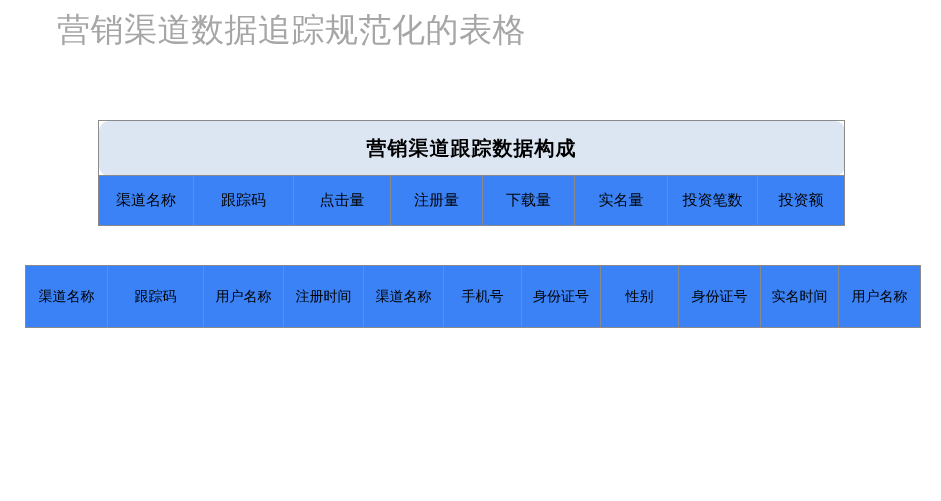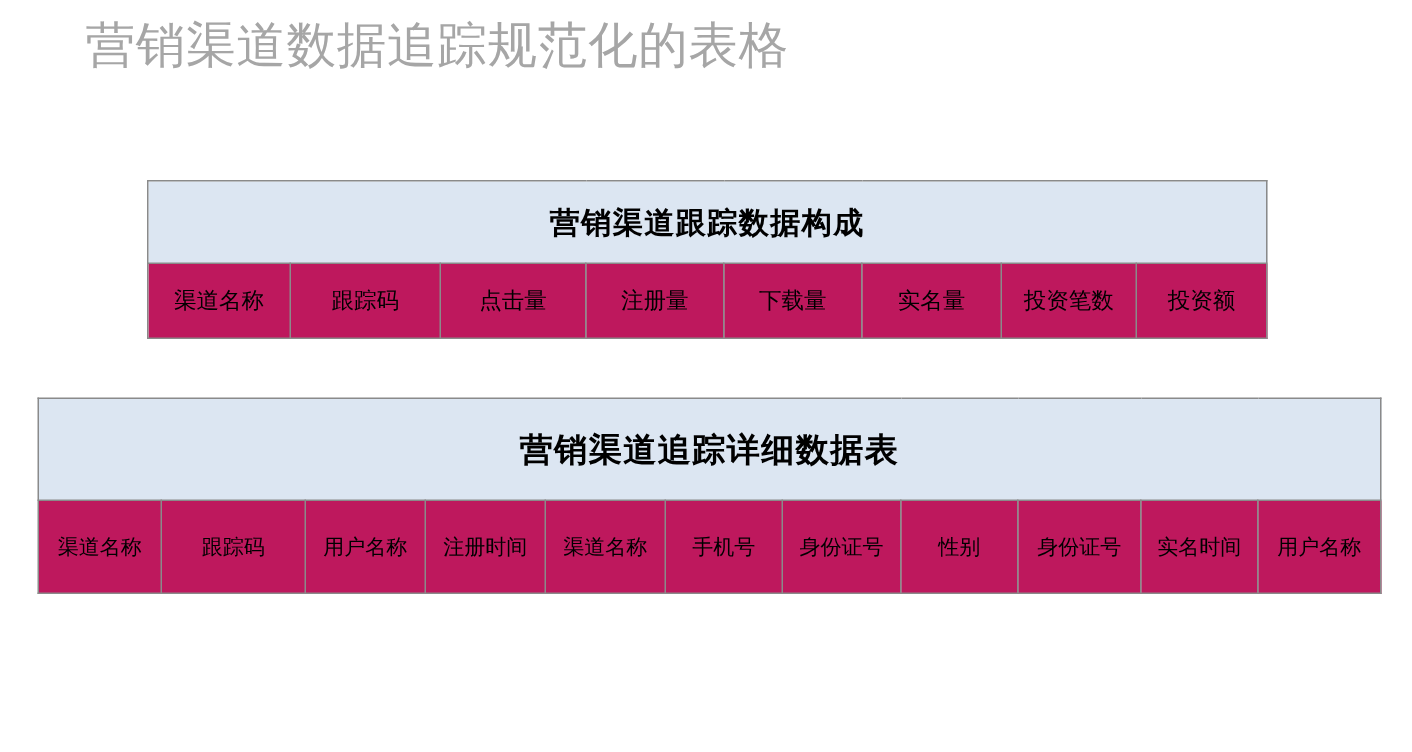--- a/index.html
+++ b/index.html
@@ -35,26 +35,27 @@
     border-collapse: collapse;
     table-layout: fixed;
     background: #ffffff;
   }
   .data-table td {
     border: 1px solid #8a8a8a;
     padding: 0;
     text-align: center;
     vertical-align: middle;
     color: #000000;
-    background: #be185d;
+    background: #3b82f6;
   }
   .table-caption-cell {
     background: #dce6f2 !important;
     font-weight: bold;
     letter-spacing: 1px;
+    border-radius: 10px;
   }
 
   
   #table-channel-composition {
     left: 98px;
     top: 120px;
     width: 746px;
   }
   #table-channel-composition .table-caption-cell {
     height: 54px;
@@ -122,23 +123,20 @@
     <col style="width:80px">
     <col style="width:78px">
     <col style="width:79px">
     <col style="width:78px">
     <col style="width:82px">
     <col style="width:78px">
     <col style="width:82px">
   </colgroup>
   <tbody>
     <tr>
-      <td class="table-caption-cell" colspan="11">营销渠道追踪详细数据表</td>
-    </tr>
-    <tr>
       <td class="col-head">渠道名称</td>
       <td class="col-head">跟踪码</td>
       <td class="col-head">用户名称</td>
       <td class="col-head">注册时间</td>
       <td class="col-head">渠道名称</td>
       <td class="col-head">手机号</td>
       <td class="col-head">身份证号</td>
       <td class="col-head">性别</td>
       <td class="col-head">身份证号</td>
       <td class="col-head">实名时间</td>

